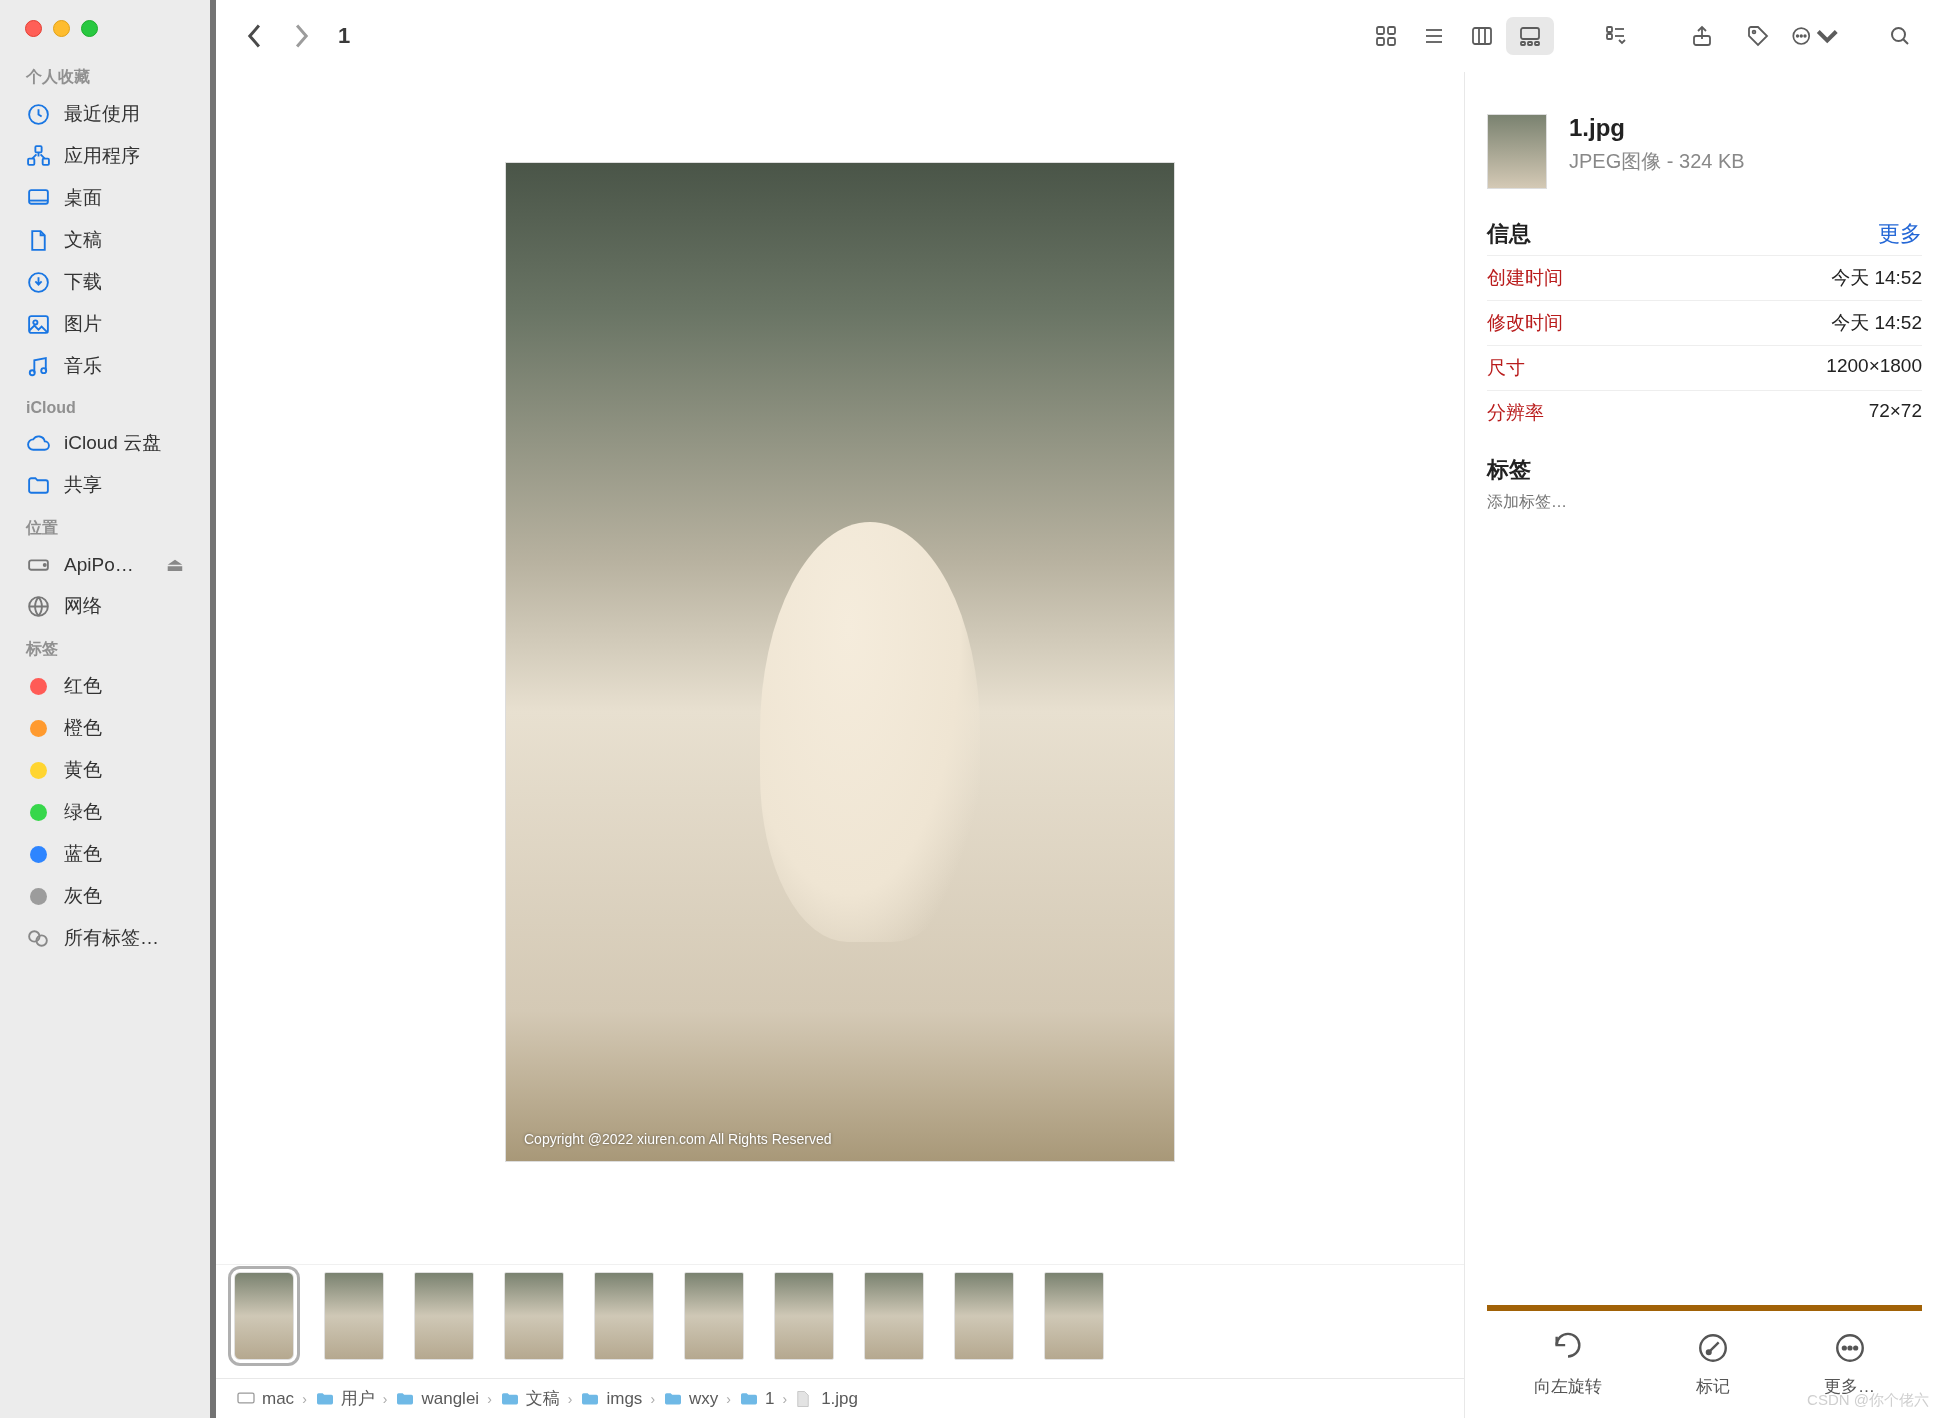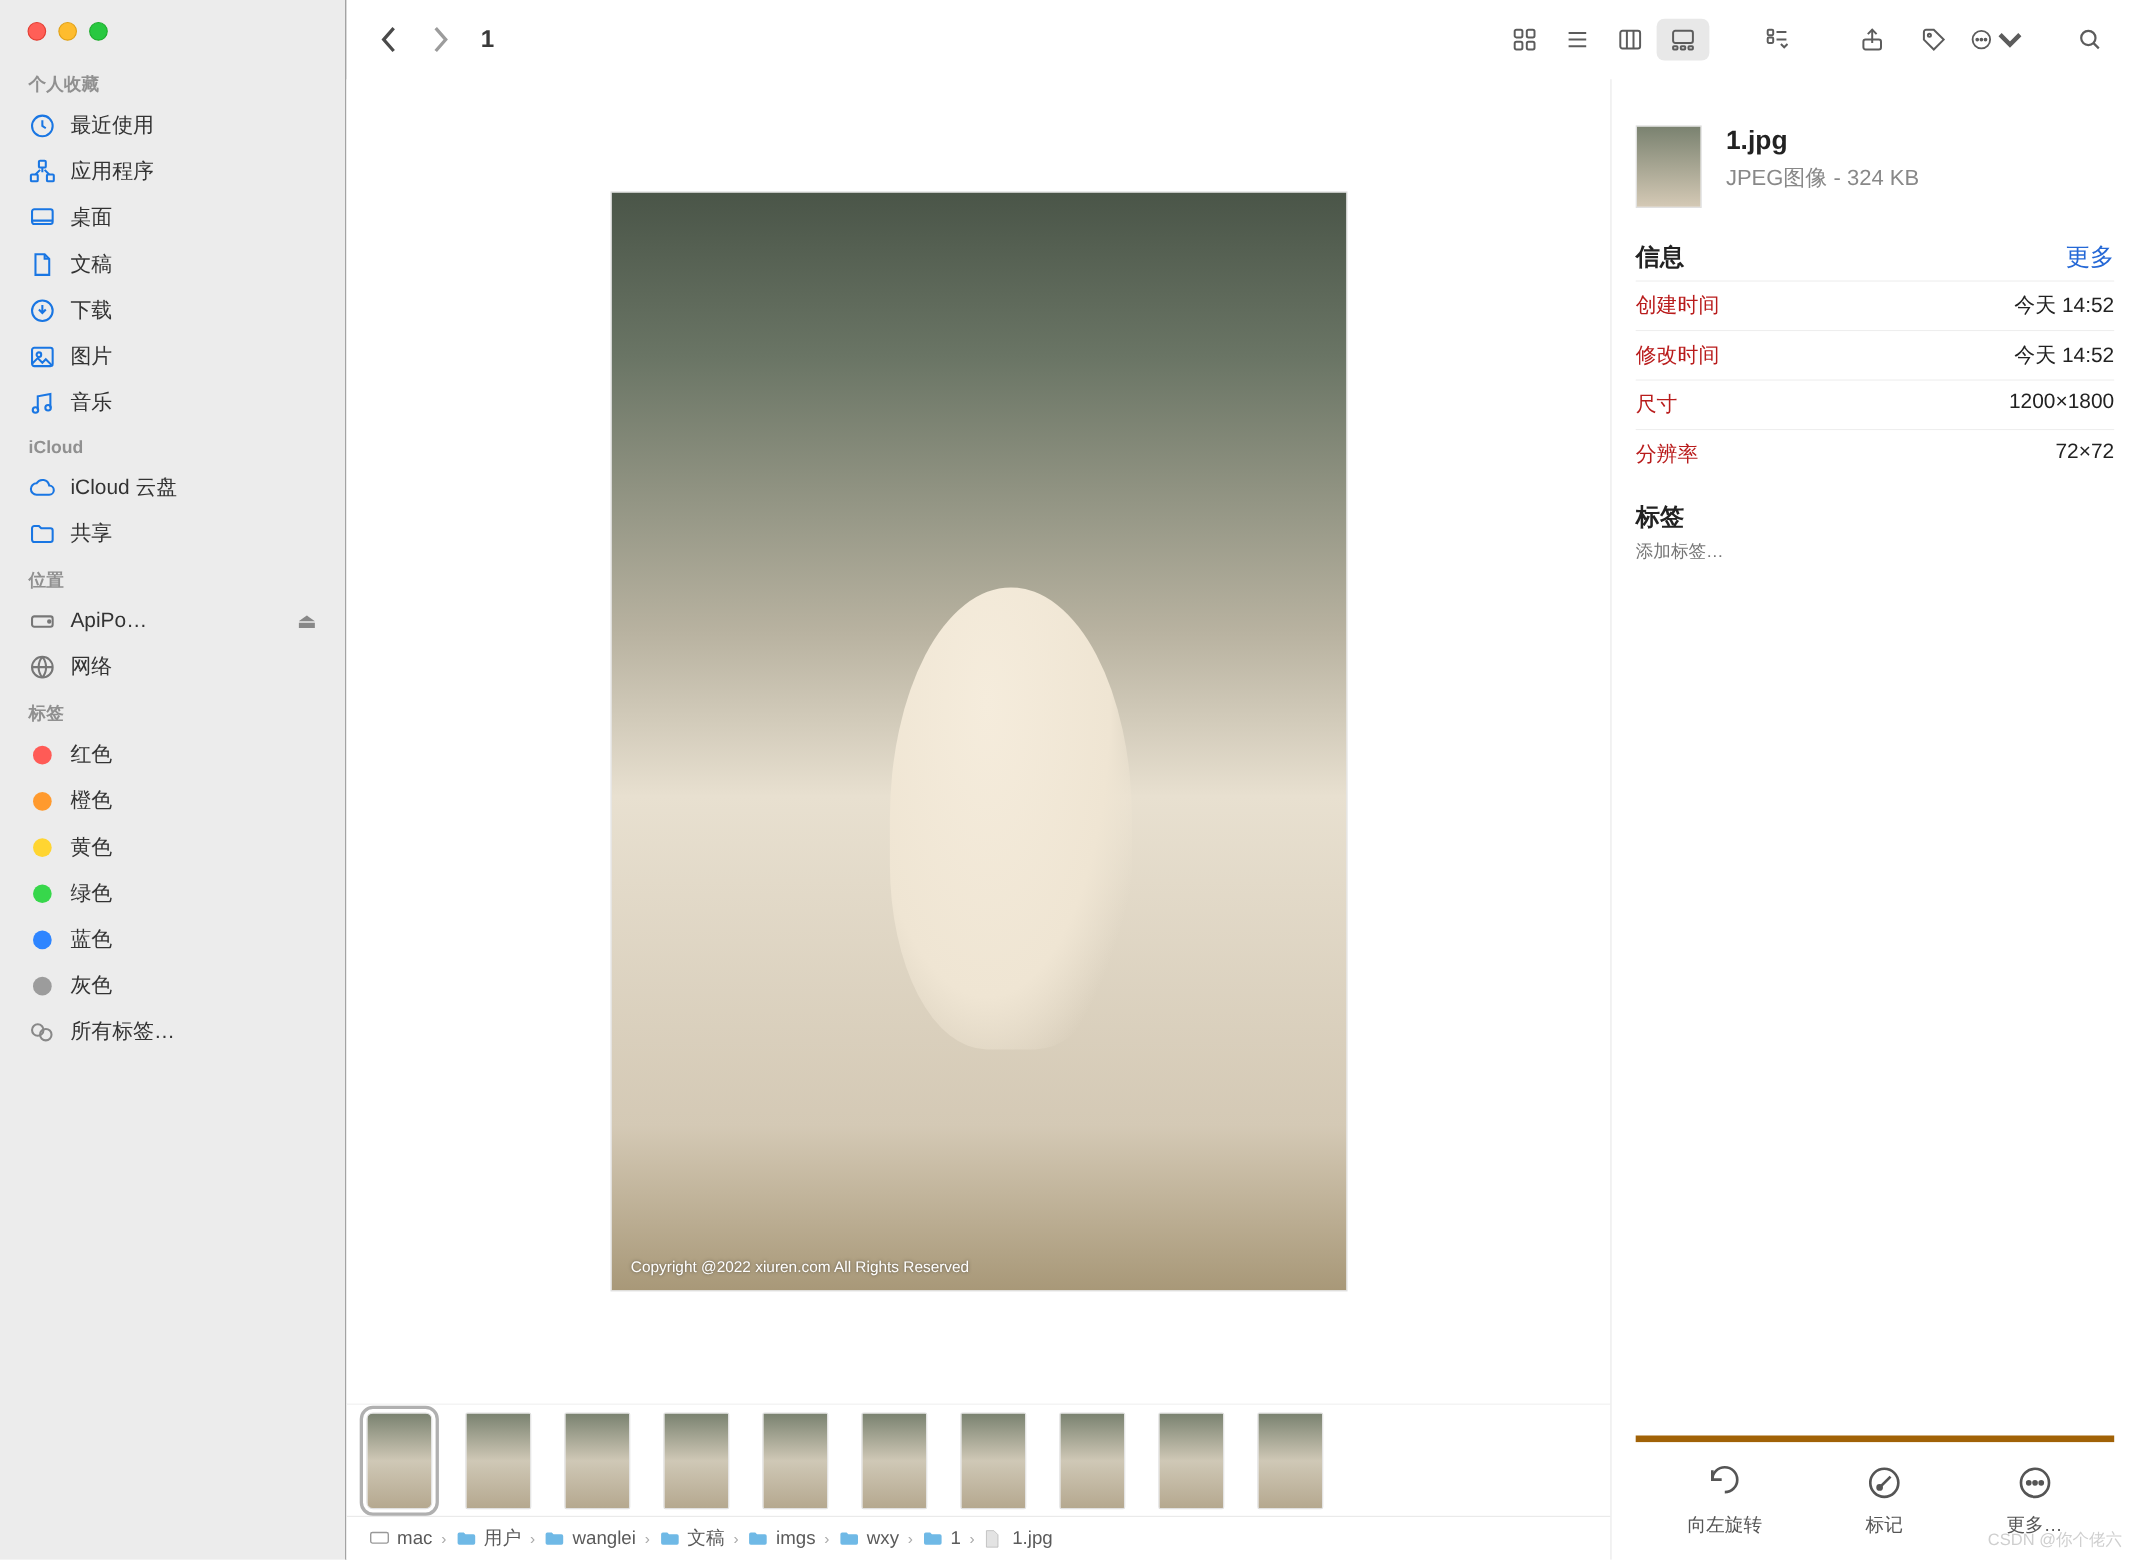--- a/index.html
+++ b/index.html
@@ -1,21 +1,21 @@
 <!DOCTYPE html>
 <html><head>
   <meta charset="utf-8">
   <style>
     * { margin: 0; padding: 0; box-sizing: border-box; font-family: -apple-system, "SF Pro", "Helvetica Neue", Arial, sans-serif; }
     body { width: 1944px; height: 1418px; background: #fff; overflow: hidden; display: flex; flex-direction: column; }
     
     .window { display: flex; flex: 1; min-height: 0; }
     
     
-    .sidebar { width: 315px; background: #ececec; padding: 10px 0; border-right: 1px solid #737373; display: flex; flex-direction: column; overflow-y: auto; }
+    .sidebar { width: 216px; background: #ececec; padding: 10px 0; border-right: 6px solid #737373; display: flex; flex-direction: column; overflow-y: auto; }
     .traffic-lights { display: flex; gap: 11px; padding: 10px 20px 18px 25px; }
     .traffic-light { width: 17px; height: 17px; border-radius: 50%; }
     .tl-red { background: #ff5f57; border: 0.5px solid #e33e32; }
     .tl-yellow { background: #febc2e; border: 0.5px solid #e1a116; }
     .tl-green { background: #28c840; border: 0.5px solid #1dad2c; }
     
     .group-label { font-size: 16px; color: #909090; font-weight: 600; padding: 6px 26px 5px; margin-top: 6px; }
     .sb-item { display: flex; align-items: center; gap: 13px; padding: 8px 26px; font-size: 19px; color: #333; cursor: default; }
     .sb-icon { width: 25px; height: 25px; display: inline-flex; align-items: center; justify-content: center; color: #1976e3; flex-shrink: 0; }
     .sb-tag-icon { width: 17px; height: 17px; border-radius: 50%; margin: 4px; flex-shrink: 0; }
@@ -28,21 +28,21 @@
     .nav-btn.enabled { color: #4a4a4a; }
     .toolbar-title { font-size: 22px; font-weight: 600; color: #3a3a3a; margin-left: 10px; flex: 1; }
     .tb-group { display: flex; gap: 0; background: transparent; }
     .tb-btn { width: 48px; height: 38px; display: inline-flex; align-items: center; justify-content: center; color: #5c5c5c; border-radius: 7px; }
     .tb-btn.active { background: #e8e8e8; }
     .tb-sep { width: 22px; }
     .tb-btn svg { width: 24px; height: 24px; }
     
     
     .content-row { flex: 1; display: flex; min-height: 0; }
-    .preview-area { flex: 1; display: flex; flex-direction: column; min-width: 0; background: #fff; }
+    .preview-area { flex: 1; display: flex; flex-direction: column; min-width: 0; background: #fff; gap: 12px; }
     .preview-main { flex: 1; display: flex; align-items: center; justify-content: center; background: #fff; padding: 55px; }
     .preview-image { width: 670px; height: 1000px; background: linear-gradient(180deg, #4a5548 0%, #6a7565 15%, #b8b2a0 40%, #e8e0d0 55%, #d4c9b5 85%, #a89878 100%); border: 1px solid #ddd; position: relative; overflow: hidden; }
     .preview-image::before { content:""; position:absolute; left:38%; top:36%; width:220px; height:420px; background: radial-gradient(ellipse at 40% 25%, #f5ecdc 0%, #efe5d3 60%, transparent 80%); border-radius: 50% 50% 40% 40%; }
     .copyright { position: absolute; bottom: 14px; left: 18px; color: #fff; font-size: 14px; text-shadow: 0 0 3px rgba(0,0,0,.5); }
     
     
     .filmstrip { height: 102px; display: flex; align-items: center; gap: 30px; padding: 6px 18px; background: #fff; border-top: 1px solid #f0f0f0; }
     .thumb { width: 60px; height: 88px; border: 1px solid #e0e0e0; border-radius: 2px; background: linear-gradient(180deg,#7a8270 0%, #cfc8b6 50%, #b5a88f 100%); flex-shrink:0; position:relative; }
     .thumb.selected { outline: 3px solid #b0b0b0; outline-offset: 3px; border-radius: 6px; }
     

